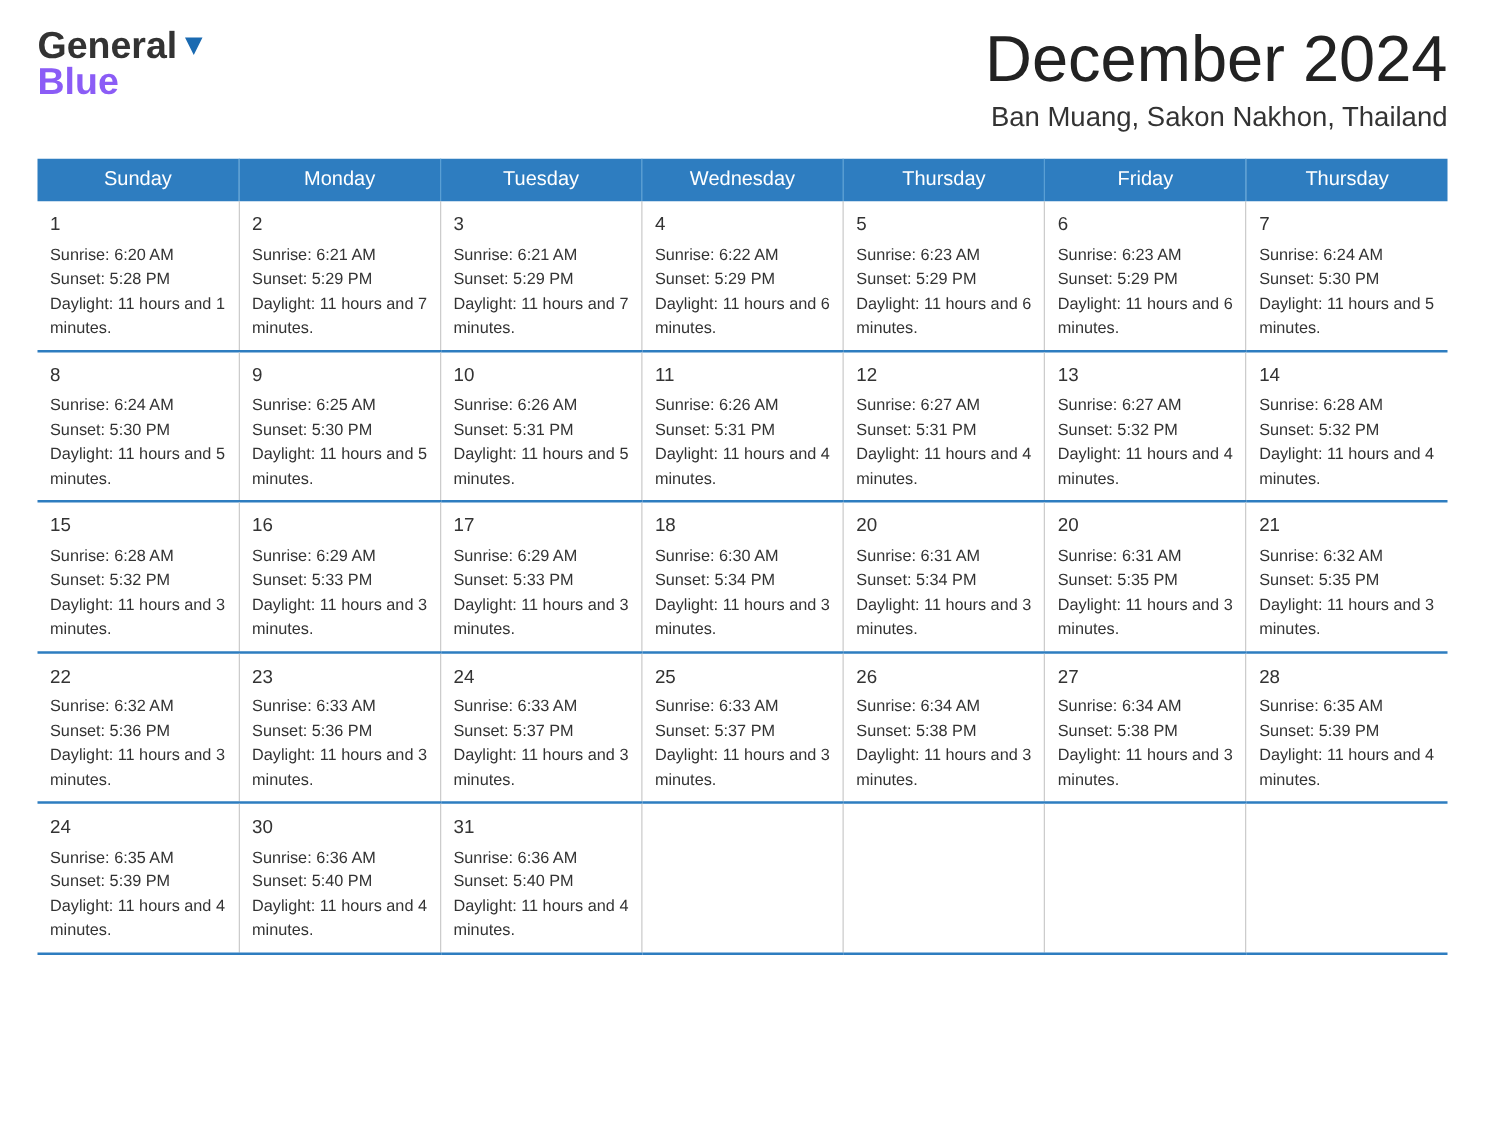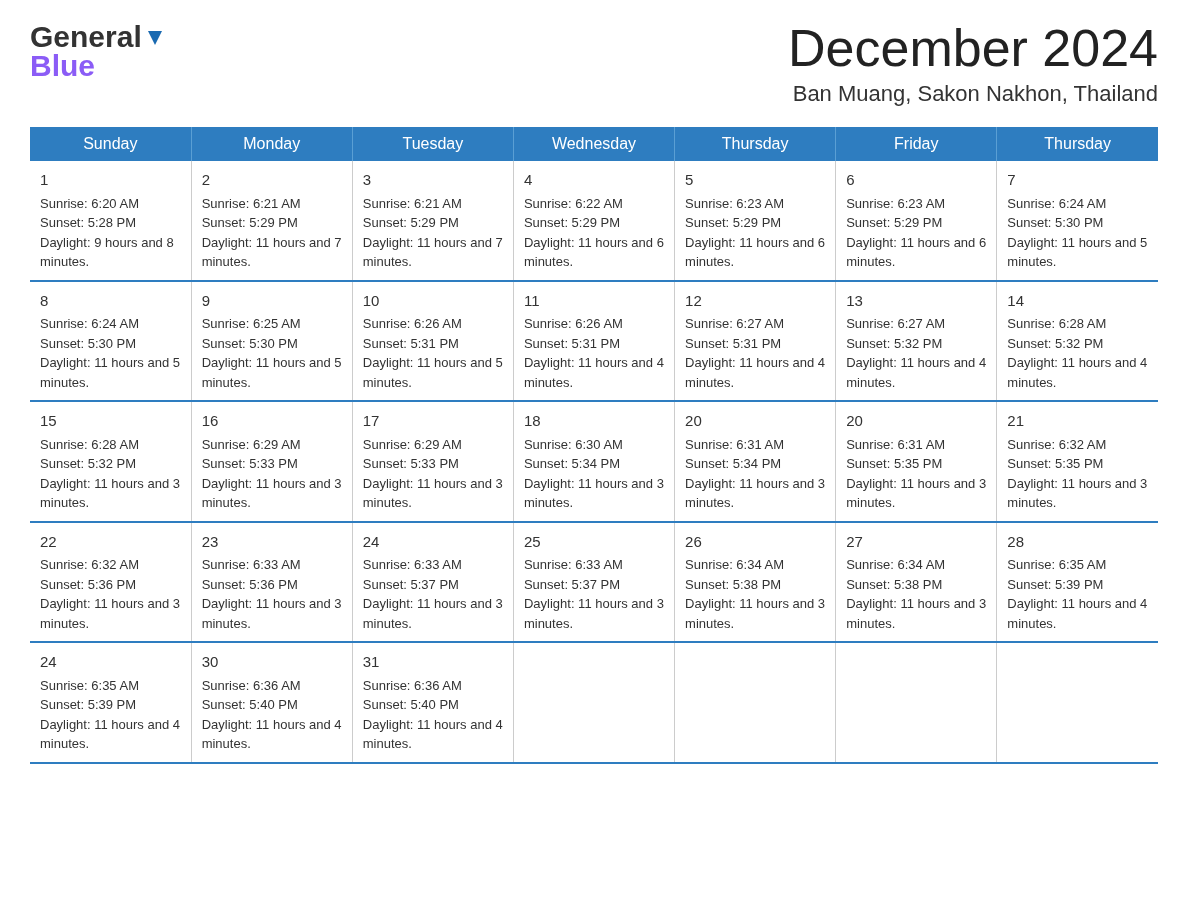--- a/index.html
+++ b/index.html
@@ -101,21 +101,21 @@
       <th>Monday</th>
       <th>Tuesday</th>
       <th>Wednesday</th>
       <th>Thursday</th>
       <th>Friday</th>
       <th>Thursday</th>
     </tr>
   </thead>
   <tbody id="calendar-body">
   <tr>
-        <td><span class="day-num">1</span><span>Sunrise: 6:20 AM</span><br><span>Sunset: 5:28 PM</span><br><span>Daylight: 9 hours and 8 minutes.</span></td>
+        <td><span class="day-num">1</span><span>Sunrise: 6:20 AM</span><br><span>Sunset: 5:28 PM</span><br><span>Daylight: 11 hours and 1 minutes.</span></td>
         <td><span class="day-num">2</span><span>Sunrise: 6:21 AM</span><br><span>Sunset: 5:29 PM</span><br><span>Daylight: 11 hours and 7 minutes.</span></td>
         <td><span class="day-num">3</span><span>Sunrise: 6:21 AM</span><br><span>Sunset: 5:29 PM</span><br><span>Daylight: 11 hours and 7 minutes.</span></td>
         <td><span class="day-num">4</span><span>Sunrise: 6:22 AM</span><br><span>Sunset: 5:29 PM</span><br><span>Daylight: 11 hours and 6 minutes.</span></td>
         <td><span class="day-num">5</span><span>Sunrise: 6:23 AM</span><br><span>Sunset: 5:29 PM</span><br><span>Daylight: 11 hours and 6 minutes.</span></td>
         <td><span class="day-num">6</span><span>Sunrise: 6:23 AM</span><br><span>Sunset: 5:29 PM</span><br><span>Daylight: 11 hours and 6 minutes.</span></td>
         <td><span class="day-num">7</span><span>Sunrise: 6:24 AM</span><br><span>Sunset: 5:30 PM</span><br><span>Daylight: 11 hours and 5 minutes.</span></td>
       </tr>
       <tr>
         <td><span class="day-num">8</span><span>Sunrise: 6:24 AM</span><br><span>Sunset: 5:30 PM</span><br><span>Daylight: 11 hours and 5 minutes.</span></td>
         <td><span class="day-num">9</span><span>Sunrise: 6:25 AM</span><br><span>Sunset: 5:30 PM</span><br><span>Daylight: 11 hours and 5 minutes.</span></td>

